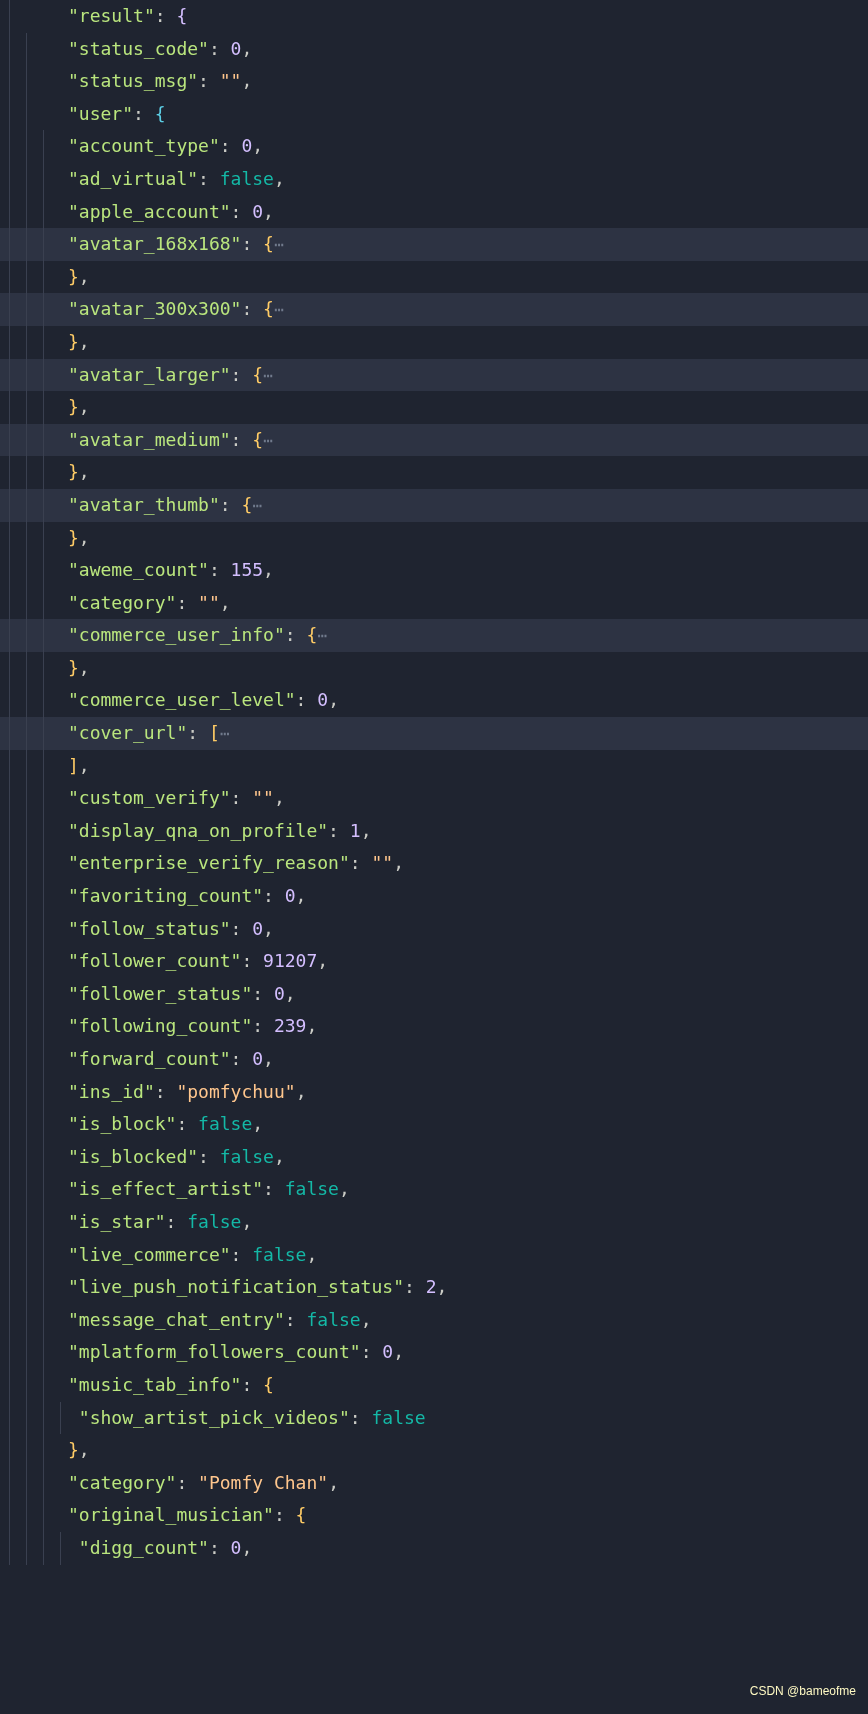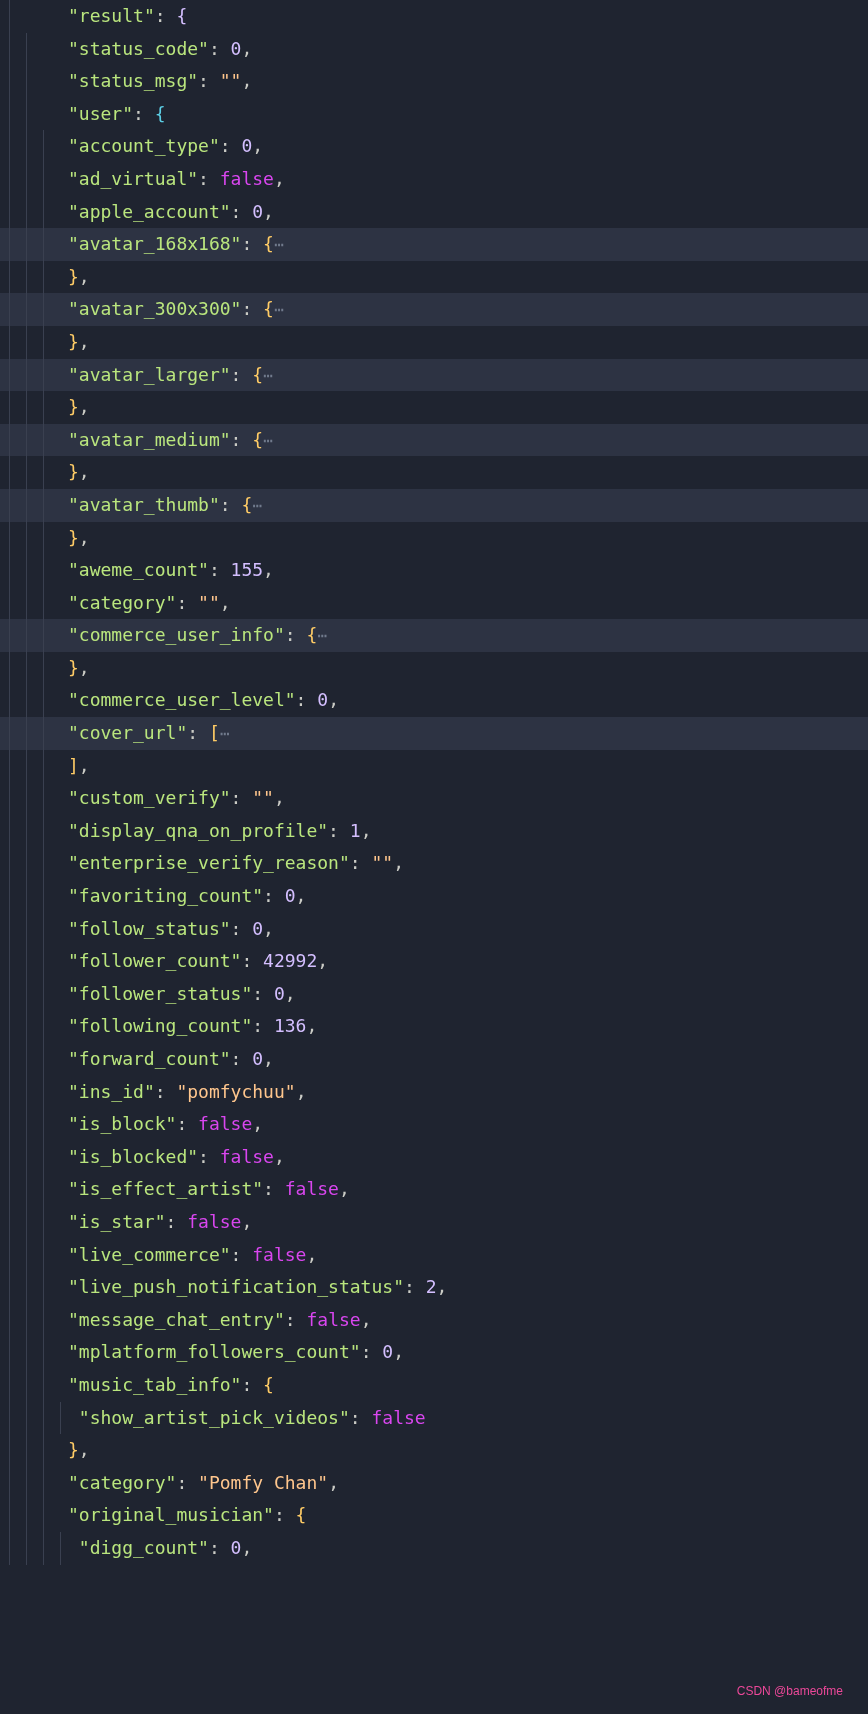--- a/index.html
+++ b/index.html
@@ -28,31 +28,31 @@
   bottom: 0;
   width: 1px;
   background: #3a4050;
 }
 .content { display: inline-block; }
 .hl { background: #2d3343; }
 .key { color: #bae67e; }
 .colon { color: #cbccc6; }
 .num { color: #d4bfff; }
 .str { color: #ffc68d; }
-.bool { color: #d946ef; margin-top: 40px; }
+.bool { color: #14b8a6; margin-top: 40px; }
 .brace { color: #ffcc66; }
 .brace2 { color: #d4bfff; }
 .brace3 { color: #5ccfe6; }
 .comma { color: #cbccc6; }
 .ellipsis { color: #707a8c; font-size: 16px; }
 .watermark {
   position: fixed;
   bottom: 6px;
-  right: 25px;
-  color: #ec4899;
+  right: 12px;
+  color: #fef9c3;
   font-size: 12px;
   font-family: Arial, sans-serif;
 }
 </style>
 </head>
 <body>
 
 <div class="editor">
 
 <div class="line"><span class="gutter"><span class="guide"></span></span><span class="gutter"></span><span class="gutter"></span><span class="gutter"></span><span class="content"><span class="key">"<span>result</span>"</span><span class="colon">: </span><span class="brace2">{</span></span></div>
@@ -106,25 +106,25 @@
 <div class="line"><span class="gutter"><span class="guide"></span></span><span class="gutter"><span class="guide"></span></span><span class="gutter"><span class="guide"></span></span><span class="gutter"></span><span class="content"><span class="key">"<span>custom_verify</span>"</span><span class="colon">: </span><span class="str">""</span><span class="comma">,</span></span></div>
 
 <div class="line"><span class="gutter"><span class="guide"></span></span><span class="gutter"><span class="guide"></span></span><span class="gutter"><span class="guide"></span></span><span class="gutter"></span><span class="content"><span class="key">"<span>display_qna_on_profile</span>"</span><span class="colon">: </span><span class="num">1</span><span class="comma">,</span></span></div>
 
 <div class="line"><span class="gutter"><span class="guide"></span></span><span class="gutter"><span class="guide"></span></span><span class="gutter"><span class="guide"></span></span><span class="gutter"></span><span class="content"><span class="key">"<span>enterprise_verify_reason</span>"</span><span class="colon">: </span><span class="str">""</span><span class="comma">,</span></span></div>
 
 <div class="line"><span class="gutter"><span class="guide"></span></span><span class="gutter"><span class="guide"></span></span><span class="gutter"><span class="guide"></span></span><span class="gutter"></span><span class="content"><span class="key">"<span>favoriting_count</span>"</span><span class="colon">: </span><span class="num">0</span><span class="comma">,</span></span></div>
 
 <div class="line"><span class="gutter"><span class="guide"></span></span><span class="gutter"><span class="guide"></span></span><span class="gutter"><span class="guide"></span></span><span class="gutter"></span><span class="content"><span class="key">"<span>follow_status</span>"</span><span class="colon">: </span><span class="num">0</span><span class="comma">,</span></span></div>
 
-<div class="line"><span class="gutter"><span class="guide"></span></span><span class="gutter"><span class="guide"></span></span><span class="gutter"><span class="guide"></span></span><span class="gutter"></span><span class="content"><span class="key">"<span>follower_count</span>"</span><span class="colon">: </span><span class="num">42992</span><span class="comma">,</span></span></div>
+<div class="line"><span class="gutter"><span class="guide"></span></span><span class="gutter"><span class="guide"></span></span><span class="gutter"><span class="guide"></span></span><span class="gutter"></span><span class="content"><span class="key">"<span>follower_count</span>"</span><span class="colon">: </span><span class="num">91207</span><span class="comma">,</span></span></div>
 
 <div class="line"><span class="gutter"><span class="guide"></span></span><span class="gutter"><span class="guide"></span></span><span class="gutter"><span class="guide"></span></span><span class="gutter"></span><span class="content"><span class="key">"<span>follower_status</span>"</span><span class="colon">: </span><span class="num">0</span><span class="comma">,</span></span></div>
 
-<div class="line"><span class="gutter"><span class="guide"></span></span><span class="gutter"><span class="guide"></span></span><span class="gutter"><span class="guide"></span></span><span class="gutter"></span><span class="content"><span class="key">"<span>following_count</span>"</span><span class="colon">: </span><span class="num">136</span><span class="comma">,</span></span></div>
+<div class="line"><span class="gutter"><span class="guide"></span></span><span class="gutter"><span class="guide"></span></span><span class="gutter"><span class="guide"></span></span><span class="gutter"></span><span class="content"><span class="key">"<span>following_count</span>"</span><span class="colon">: </span><span class="num">239</span><span class="comma">,</span></span></div>
 
 <div class="line"><span class="gutter"><span class="guide"></span></span><span class="gutter"><span class="guide"></span></span><span class="gutter"><span class="guide"></span></span><span class="gutter"></span><span class="content"><span class="key">"<span>forward_count</span>"</span><span class="colon">: </span><span class="num">0</span><span class="comma">,</span></span></div>
 
 <div class="line"><span class="gutter"><span class="guide"></span></span><span class="gutter"><span class="guide"></span></span><span class="gutter"><span class="guide"></span></span><span class="gutter"></span><span class="content"><span class="key">"<span>ins_id</span>"</span><span class="colon">: </span><span class="str">"pomfychuu"</span><span class="comma">,</span></span></div>
 
 <div class="line"><span class="gutter"><span class="guide"></span></span><span class="gutter"><span class="guide"></span></span><span class="gutter"><span class="guide"></span></span><span class="gutter"></span><span class="content"><span class="key">"<span>is_block</span>"</span><span class="colon">: </span><span class="bool">false</span><span class="comma">,</span></span></div>
 
 <div class="line"><span class="gutter"><span class="guide"></span></span><span class="gutter"><span class="guide"></span></span><span class="gutter"><span class="guide"></span></span><span class="gutter"></span><span class="content"><span class="key">"<span>is_blocked</span>"</span><span class="colon">: </span><span class="bool">false</span><span class="comma">,</span></span></div>
 
 <div class="line"><span class="gutter"><span class="guide"></span></span><span class="gutter"><span class="guide"></span></span><span class="gutter"><span class="guide"></span></span><span class="gutter"></span><span class="content"><span class="key">"<span>is_effect_artist</span>"</span><span class="colon">: </span><span class="bool">false</span><span class="comma">,</span></span></div>

